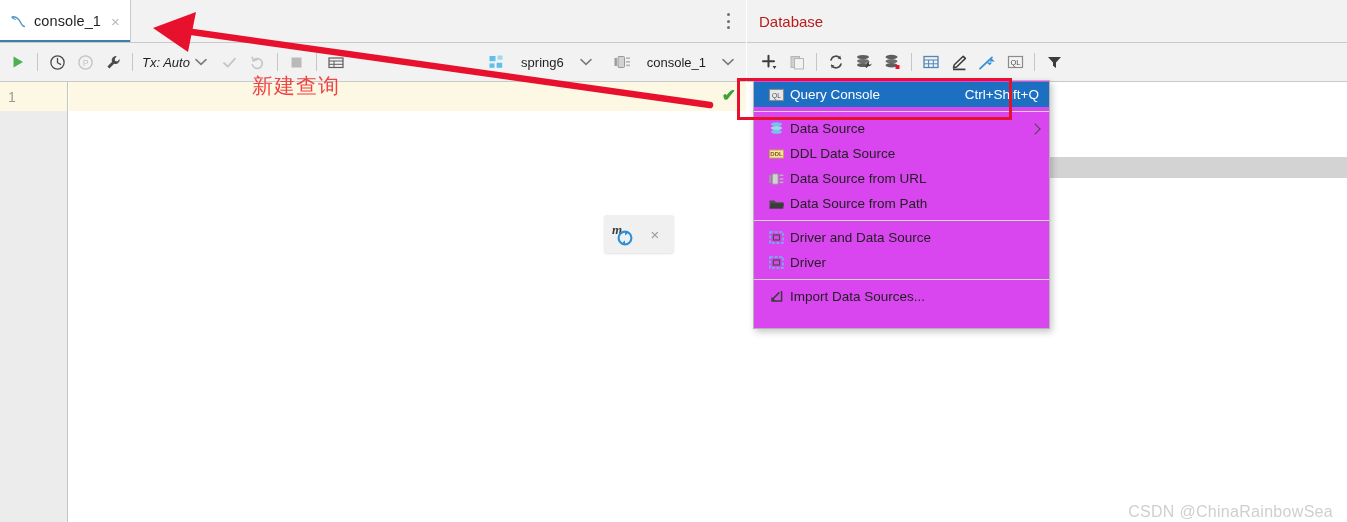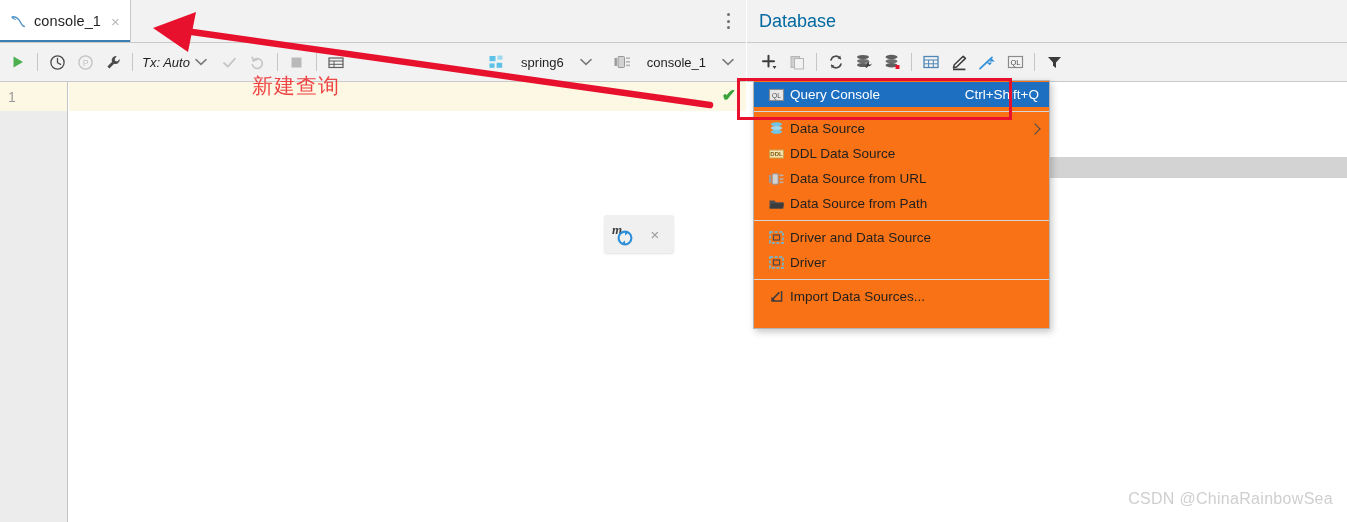--- a/index.html
+++ b/index.html
@@ -164,21 +164,21 @@
   #db-header {
     position: absolute; left: 0; top: 0;
     width: 600px; height: 43px;
     background: #f2f2f2;
     border-bottom: 1px solid #c9c9c9;
     display: flex; align-items: center;
     padding-left: 12px;
     box-sizing: border-box;
   }
   #db-header .db-title {
-    font-size: 18px; color: #0369a1;
+    font-size: 15px; color: #b91c1c;
   }
   #db-toolbar {
     position: absolute; left: 0; top: 43px;
     width: 600px; height: 39px;
     background: #f2f2f2;
     border-bottom: 1px solid #c9c9c9;
     display: flex; align-items: center;
     padding-left: 8px;
     box-sizing: border-box;
   }
@@ -191,21 +191,21 @@
     position: absolute; left: 303px; top: 75px;
     width: 297px; height: 21px;
     background: #d3d3d3;
   }
 
   
   #db-popup {
     position: absolute;
     left: 753px; top: 80px;
     width: 297px;
-    background: #f97316;
+    background: #d946ef;
     border: 1px solid #b4b4b4;
     box-shadow: 2px 3px 7px rgba(0,0,0,.22);
     box-sizing: border-box;
     padding: 1px 0 0 0;
     z-index: 40;
   }
   .menu-item {
     height: 25px;
     display: flex; align-items: center;
     padding: 0 10px 0 14px;
@@ -251,21 +251,21 @@
     position: absolute;
     left: 737px; top: 78px;
     width: 275px; height: 42px;
     border: 3px solid #e8112d;
     box-sizing: border-box;
     z-index: 61;
   }
 
   
   #watermark {
-    position: absolute; right: 14px; bottom: 14px;
+    position: absolute; right: 14px; bottom: 1px;
     font-size: 16px;
     color: #cfcfcf;
     font-family: "Liberation Sans", sans-serif;
     letter-spacing: .3px;
   }
 </style>
 </head>
 <body>
 
 <div id="editor-pane">

